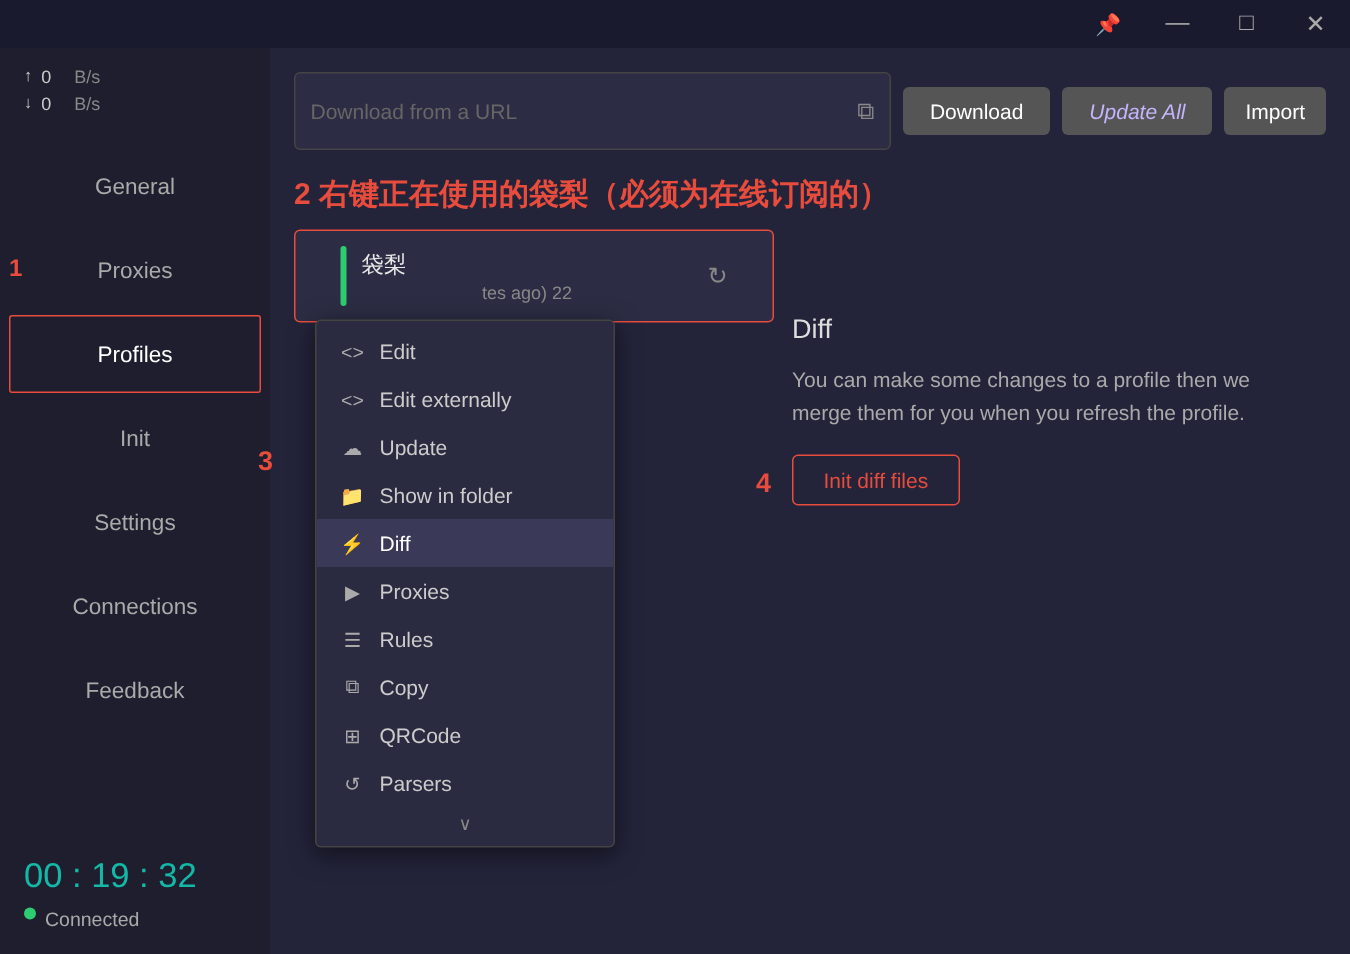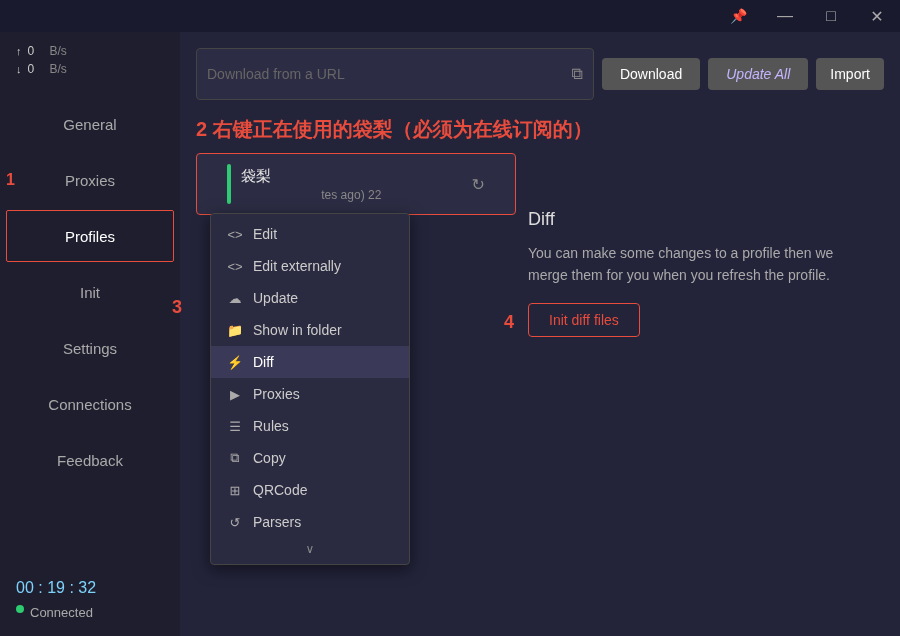--- a/index.html
+++ b/index.html
@@ -94,22 +94,22 @@
       left: -18px;
       color: #e74c3c;
       font-weight: bold;
       font-size: 16px;
     }
 
     .sidebar-bottom {
       padding: 16px;
     }
     .time-display {
-      font-size: 16px;
-      color: #7dd3fc;
+      font-size: 23px;
+      color: #14b8a6;
       margin-bottom: 8px;
     }
     .connected-status {
       display: flex;
       align-items: flex-start;
       gap: 6px;
       font-size: 13px;
       color: #aaa;
     }
     .dot-green {

